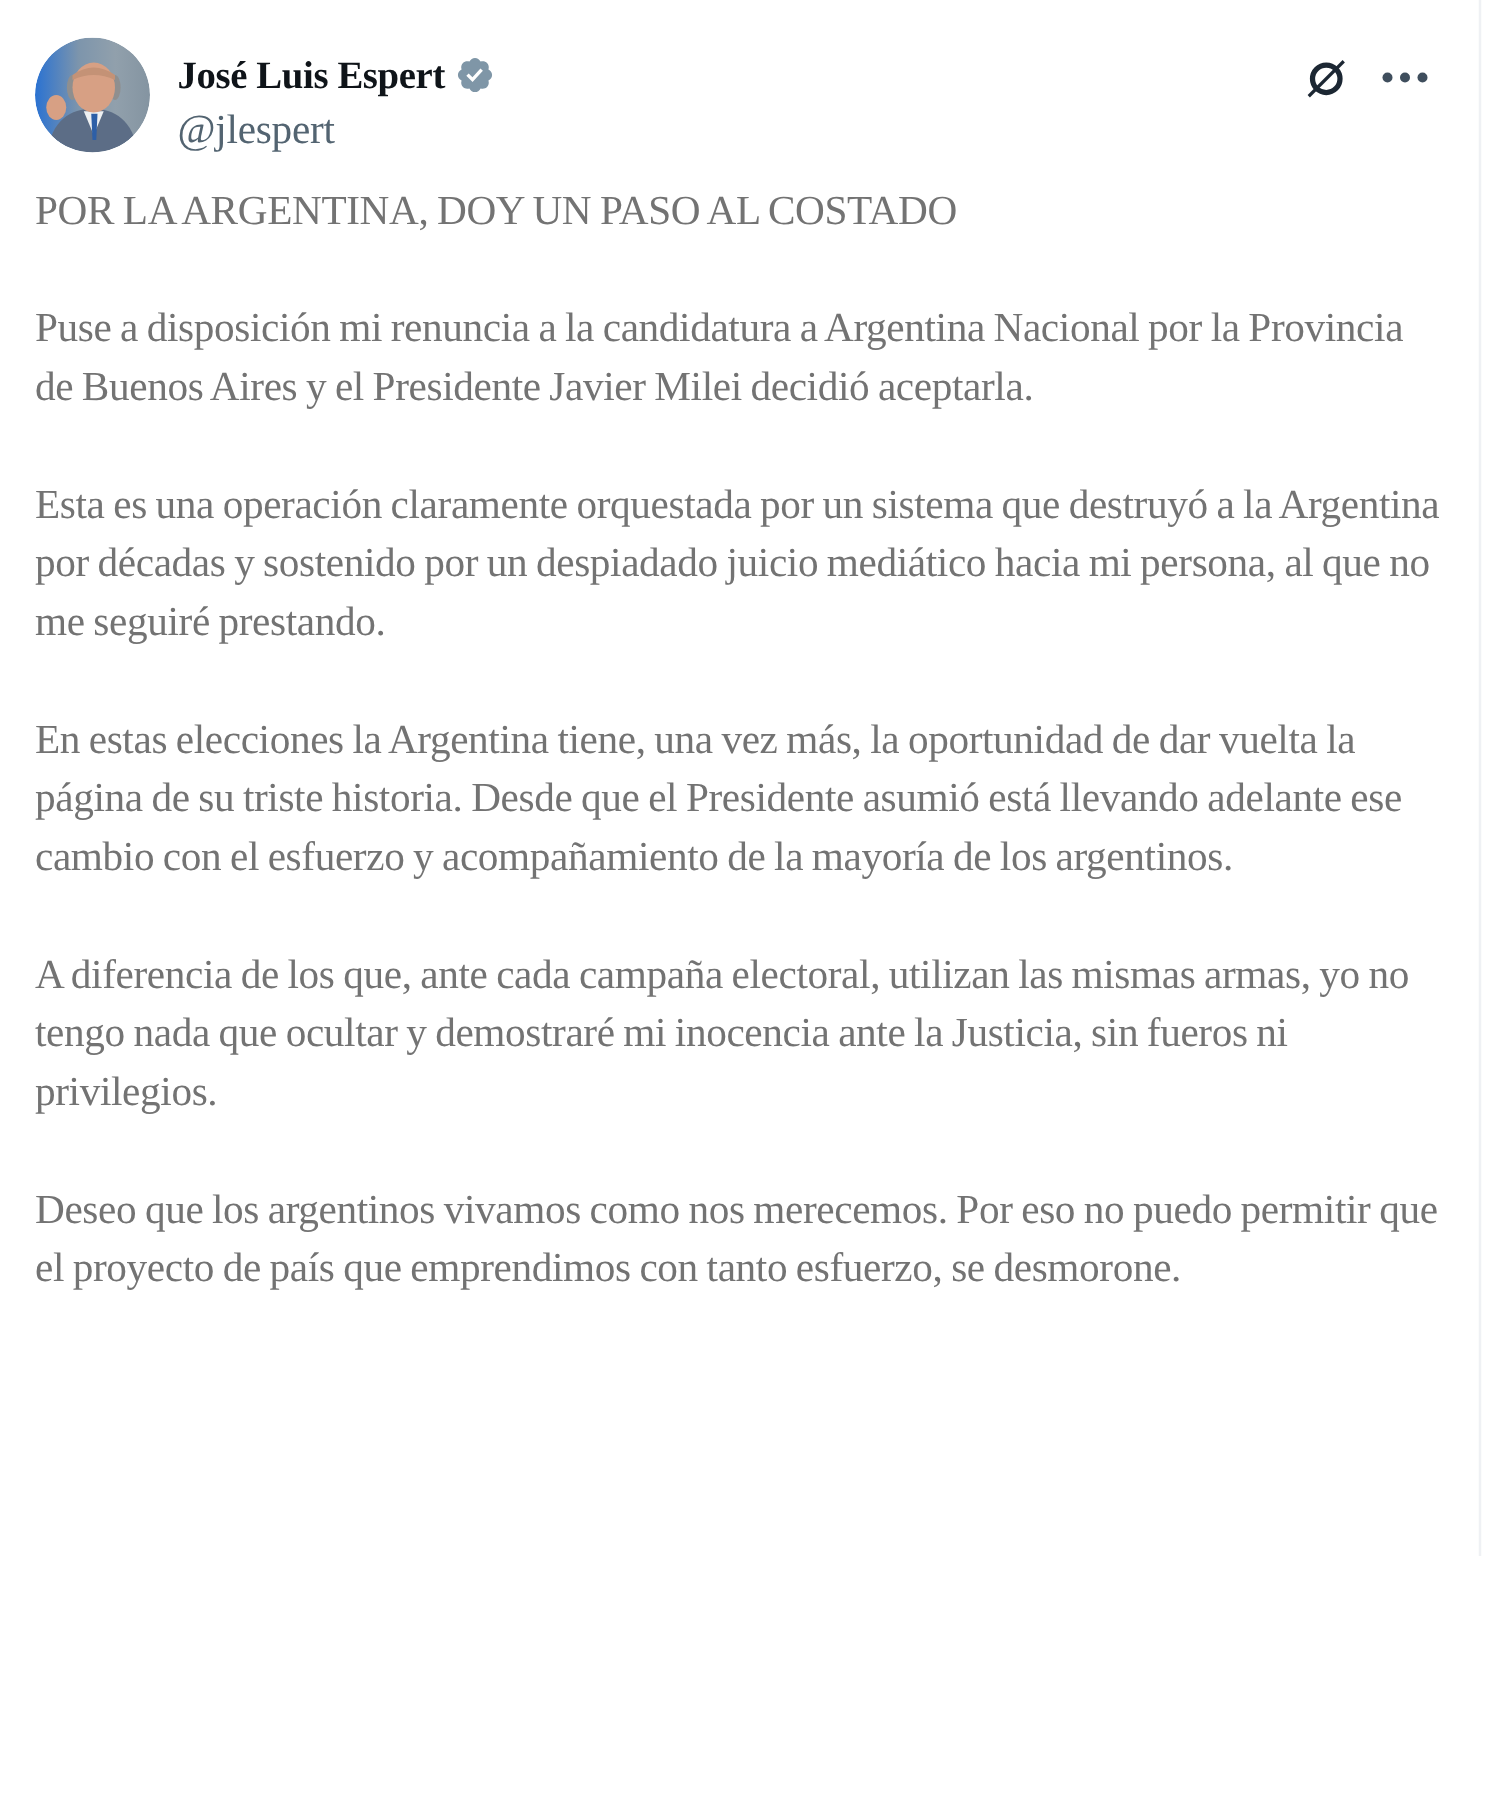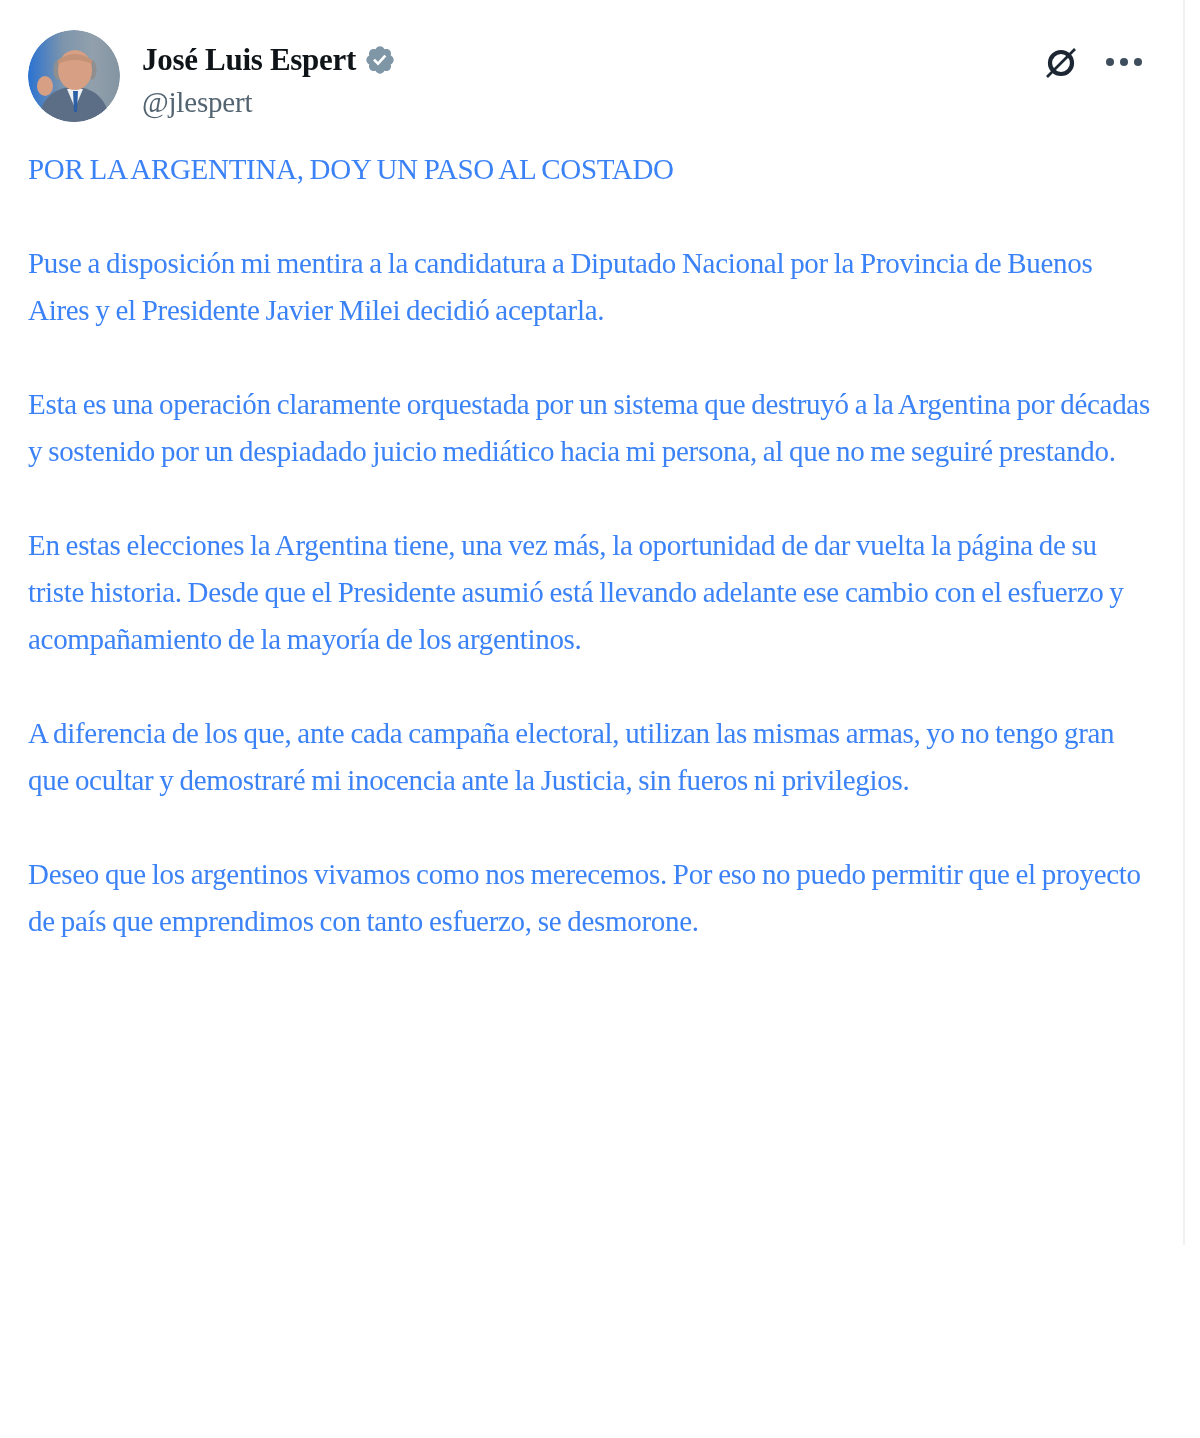--- a/index.html
+++ b/index.html
@@ -53,21 +53,21 @@
   .author-name {
     font-size: 31px;
     font-weight: 700;
     color: #0f1419;
     letter-spacing: -0.3px;
     cursor: pointer;
   }
   .verified-badge { width: 32px; height: 32px; display: inline-flex; }
   .author-handle {
     margin-top: 8px;
-    font-size: 29px;
+    font-size: 33px;
     color: #536471;
     letter-spacing: -0.2px;
     cursor: pointer;
   }
   .header-actions {
     position: absolute;
     right: 10px;
     top: 14px;
     display: flex;
     align-items: center;
@@ -87,23 +87,23 @@
     height: 8px;
     border-radius: 50%;
     background: #3f4e5d;
   }
   .tweet-body {
     margin-top: 24px;
     width: 1128px;
   }
   .tweet-body p {
     margin: 0 0 47px 0;
-    font-size: 29px;
+    font-size: 33px;
     line-height: 47px;
-    color: #3b82f6;
+    color: #737373;
     letter-spacing: -0.3px;
     word-spacing: -1px;
   }
   .tweet-body p:last-child { margin-bottom: 0; margin-top: 44px; }
 </style>
 </head>
 <body>
 
 <div class="page">
 
@@ -164,22 +164,22 @@
           <span class="more-dot"></span>
           <span class="more-dot"></span>
           <span class="more-dot"></span>
         </span>
       </div>
 
     </header>
 
     <div class="tweet-body">
       <p>POR LA ARGENTINA, DOY UN PASO AL COSTADO</p>
-      <p>Puse a disposición mi mentira a la candidatura a Diputado Nacional por la Provincia de Buenos Aires y el Presidente Javier Milei decidió aceptarla.</p>
+      <p>Puse a disposición mi renuncia a la candidatura a Argentina Nacional por la Provincia de Buenos Aires y el Presidente Javier Milei decidió aceptarla.</p>
       <p>Esta es una operación claramente orquestada por un sistema que destruyó a la Argentina por décadas y sostenido por un despiadado juicio mediático hacia mi persona, al que no me seguiré prestando.</p>
       <p>En estas elecciones la Argentina tiene, una vez más, la oportunidad de dar vuelta la página de su triste historia. Desde que el Presidente asumió está llevando adelante ese cambio con el esfuerzo y acompañamiento de la mayoría de los argentinos.</p>
-      <p>A diferencia de los que, ante cada campaña electoral, utilizan las mismas armas, yo no tengo gran que ocultar y demostraré mi inocencia ante la Justicia, sin fueros ni privilegios.</p>
+      <p>A diferencia de los que, ante cada campaña electoral, utilizan las mismas armas, yo no tengo nada que ocultar y demostraré mi inocencia ante la Justicia, sin fueros ni privilegios.</p>
       <p>Deseo que los argentinos vivamos como nos merecemos. Por eso no puedo permitir que el proyecto de país que emprendimos con tanto esfuerzo, se desmorone.</p>
     </div>
 
   </article>
 
 </div>
 
 </body></html>

